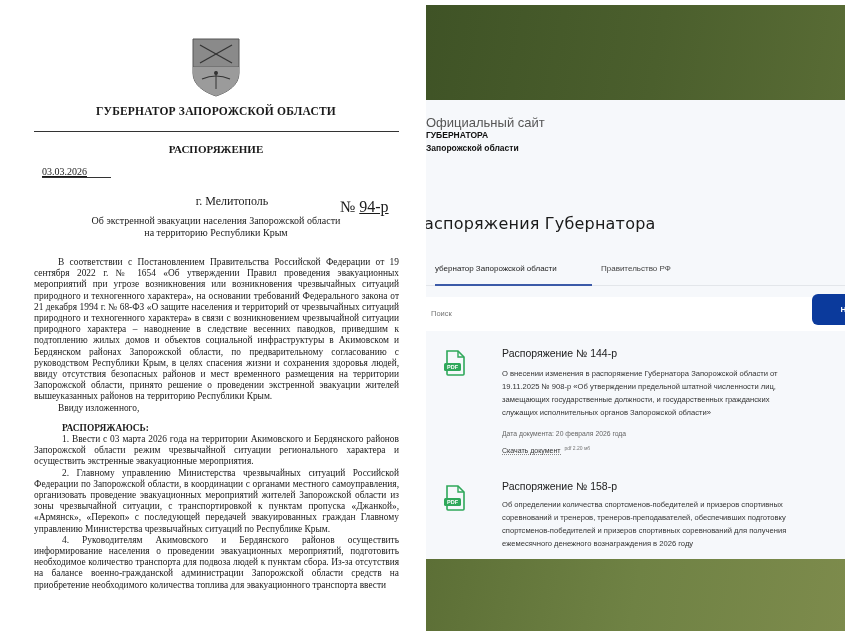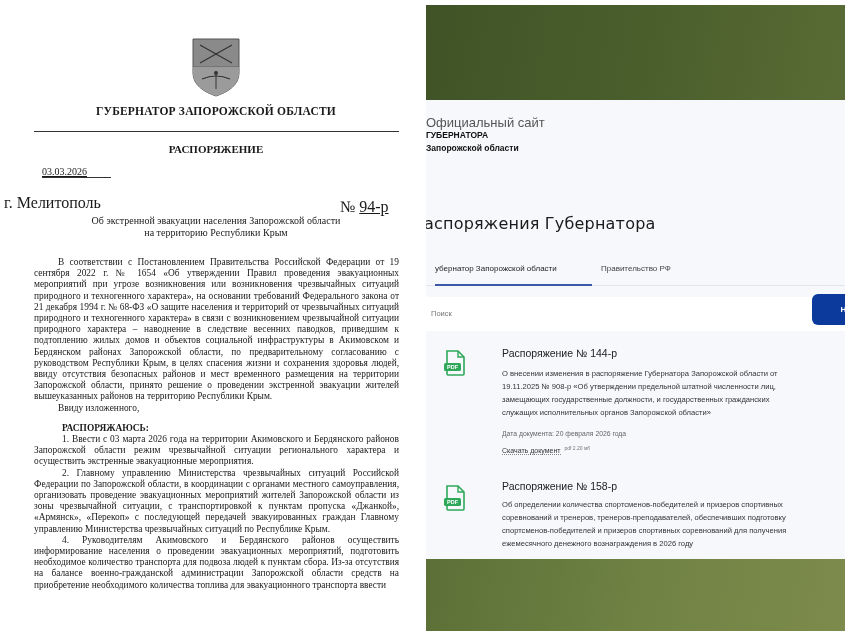--- a/index.html
+++ b/index.html
@@ -8,21 +8,21 @@
 
   
   .doc { position: absolute; left: 0; top: 0; width: 420px; height: 638px; background: #fff; }
   .coat { position: absolute; left: 190px; top: 37px; width: 52px; height: 60px; }
   .doc-issuer { position: absolute; left: 0; top: 105px; width: 432px; text-align: center; font-weight: bold; font-size: 11.5px; letter-spacing: 0.2px; }
   .doc-rule { position: absolute; left: 34px; top: 131px; width: 365px; border-top: 1.5px solid #333; }
   .doc-type { position: absolute; left: 0; top: 143px; width: 432px; text-align: center; font-weight: bold; font-size: 11px; }
   .doc-date { position: absolute; left: 42px; top: 166px; font-size: 10px; text-decoration: underline; padding-right: 24px; border-bottom: 1px solid #333; line-height: 11px; }
   .doc-number { position: absolute; left: 340px; top: 166px; font-size: 16px; margin-top: 32px; }
   .doc-number .u { text-decoration: underline; }
-  .doc-city { position: absolute; left: 4px; top: 194px; width: 432px; text-align: left; font-size: 16px; }
+  .doc-city { position: absolute; left: 16px; top: 194px; width: 432px; text-align: center; font-size: 12px; }
   .doc-title { position: absolute; left: 0; top: 215px; width: 432px; text-align: center; font-size: 10px; line-height: 12px; }
   .doc-body { position: absolute; left: 34px; top: 257px; width: 365px; font-size: 9.4px; line-height: 11.2px; text-align: justify; }
   .doc-body p { text-indent: 24px; }
   .doc-body .order { text-indent: 28px; font-weight: bold; margin-top: 9px; }
   .doc-body .item { text-indent: 28px; }
 
   
   .site { position: absolute; left: 426px; top: 5px; width: 419px; height: 626px; background: #f6f8fb; overflow: hidden; }
   .band-top { position: absolute; left: 0; top: 0; width: 100%; height: 95px; background: linear-gradient(100deg, #3f5326 0%, #4b5f2d 55%, #596c35 100%); }
   .band-bottom { position: absolute; left: 0; top: 554px; width: 100%; height: 72px; background: linear-gradient(100deg, #5c6f36 0%, #6f8244 50%, #7d8b4c 100%); }

